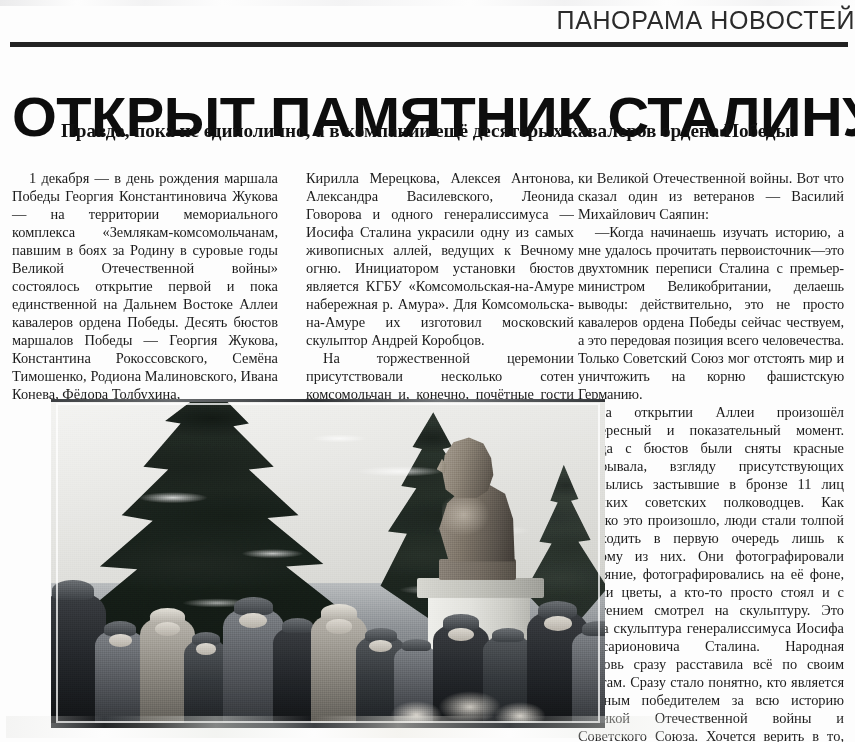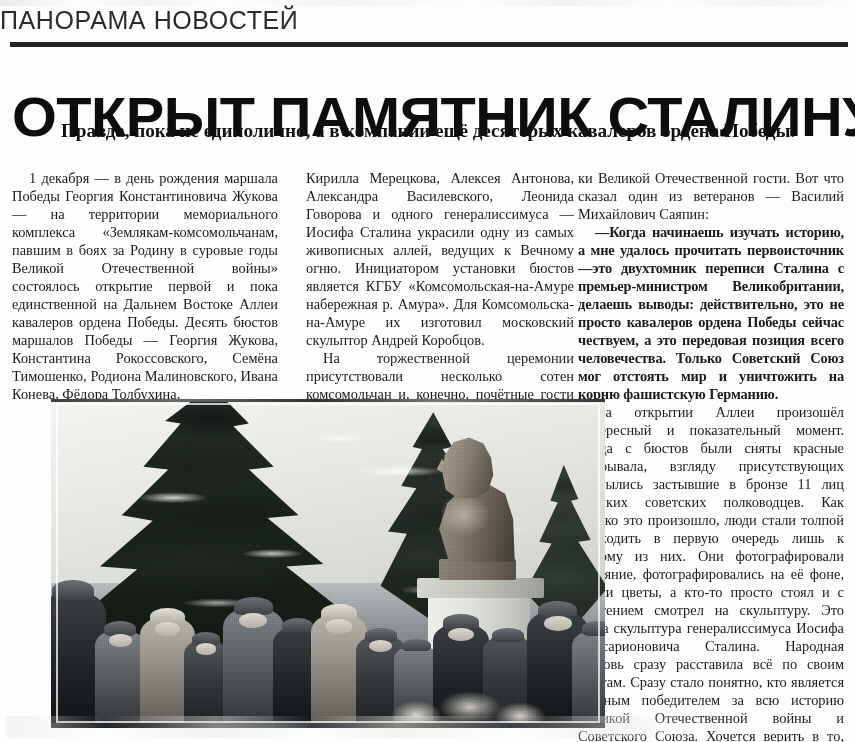--- a/index.html
+++ b/index.html
@@ -32,21 +32,21 @@
       rgba(231,231,233,0.45) 40%, rgba(255,255,255,0) 55%,
       rgba(224,224,226,0.4) 66%, rgba(255,255,255,0) 78%,
       rgba(228,228,230,0.4) 90%, rgba(255,255,255,0) 100%);
   }
 
   
   .kicker {
     position: absolute;
     top: 4px; left: 0;
     width: 855px;
-    text-align: left;
+    text-align: right;
     font-family: "Liberation Sans", sans-serif;
     font-size: 25px;
     line-height: 32px;
     letter-spacing: 0.6px;
     color: #2b2b2b;
     font-weight: 400;
   }
 
   .rule-top {
     position: absolute;
@@ -102,21 +102,21 @@
   }
   .col p { margin: 0; }
   .col p + p { margin-top: 0px; }
   .col p.indent { text-indent: 17px; }
 
   #col1 { top: 169px; left: 12px;  width: 266px; }
   #col2 { top: 169px; left: 306px; width: 268px; }
   #col3 { top: 169px; left: 578px; width: 266px; }
 
   .quote-bold {
-    font-weight: 700;
+    font-weight: 400;
     text-indent: 17px;
     letter-spacing: -0.15px;
     display: block;
   }
 
   
   .photo {
     position: absolute;
     top: 383px; left: 11px;
     width: 554px;
@@ -327,21 +327,21 @@
   <div class="col" id="col1">
     <p class="indent">1 декабря — в день рождения маршала Победы Георгия Константиновича Жукова — на территории мемориального комплекса «Землякам-комсомольчанам, павшим в боях за Родину в суровые годы Великой Отечественной войны» состоялось открытие первой и пока единственной на Дальнем Востоке Аллеи кавалеров ордена Победы. Десять бюстов маршалов Победы — Георгия Жукова, Константина Рокоссовского, Семёна Тимошенко, Родиона Малиновского, Ивана Конева, Фёдора Толбухина,</p>
   </div>
 
   <div class="col" id="col2">
     <p>Кирилла Мерецкова, Алексея Антонова, Александра Василевского, Леонида Говорова и одного генералиссимуса — Иосифа Сталина украсили одну из самых живописных аллей, ведущих к Вечному огню. Инициатором установки бюстов является КГБУ «Комсомольская-на-Амуре набережная р. Амура». Для Комсомольска-на-Амуре их изготовил московский скульптор Андрей Коробцов.</p>
     <p class="indent">На торжественной церемонии присутствовали несколько сотен комсомольчан и, конечно, почётные гости — участни-</p>
   </div>
 
   <div class="col" id="col3">
-    <p>ки Великой Отечественной гости. Вот что сказал один из ветеранов — Василий Михайлович Саяпин:</p>
+    <p>ки Великой Отечественной войны. Вот что сказал один из ветеранов — Василий Михайлович Саяпин:</p>
     <p class="quote-bold">—Когда начинаешь изучать историю, а мне удалось прочитать первоисточник—это двухтомник переписи Сталина с премьер-министром Великобритании, делаешь выводы: действительно, это не просто кавалеров ордена Победы сейчас чествуем, а это передовая позиция всего человечества. Только Советский Союз мог отстоять мир и уничтожить на корню фашистскую Германию.</p>
     <p class="indent">На открытии Аллеи произошёл интересный и показательный момент. Когда с бюстов были сняты красные покрывала, взгляду присутствующих открылись застывшие в бронзе 11 лиц великих советских полководцев. Как только это произошло, люди стали толпой подходить в первую очередь лишь к одному из них. Они фотографировали изваяние, фотографировались на её фоне, клали цветы, а кто-то просто стоял и с почтением смотрел на скульптуру. Это была скульптура генералиссимуса Иосифа Виссарионовича Сталина. Народная любовь сразу расставила всё по своим местам. Сразу стало понятно, кто является главным победителем за всю историю Великой Отечественной войны и Советского Союза. Хочется верить в то, что это был знак добрых перемен в общественно-политической жизни нашего города и нашей страны, которых так ждут многие наши соотечественники.</p>
   </div>
 
   <figure class="photo">
     <div class="photo-inner">
       <div class="sky"></div>
       <div class="ground"></div>
 
       <div class="tree tree-a"></div>

